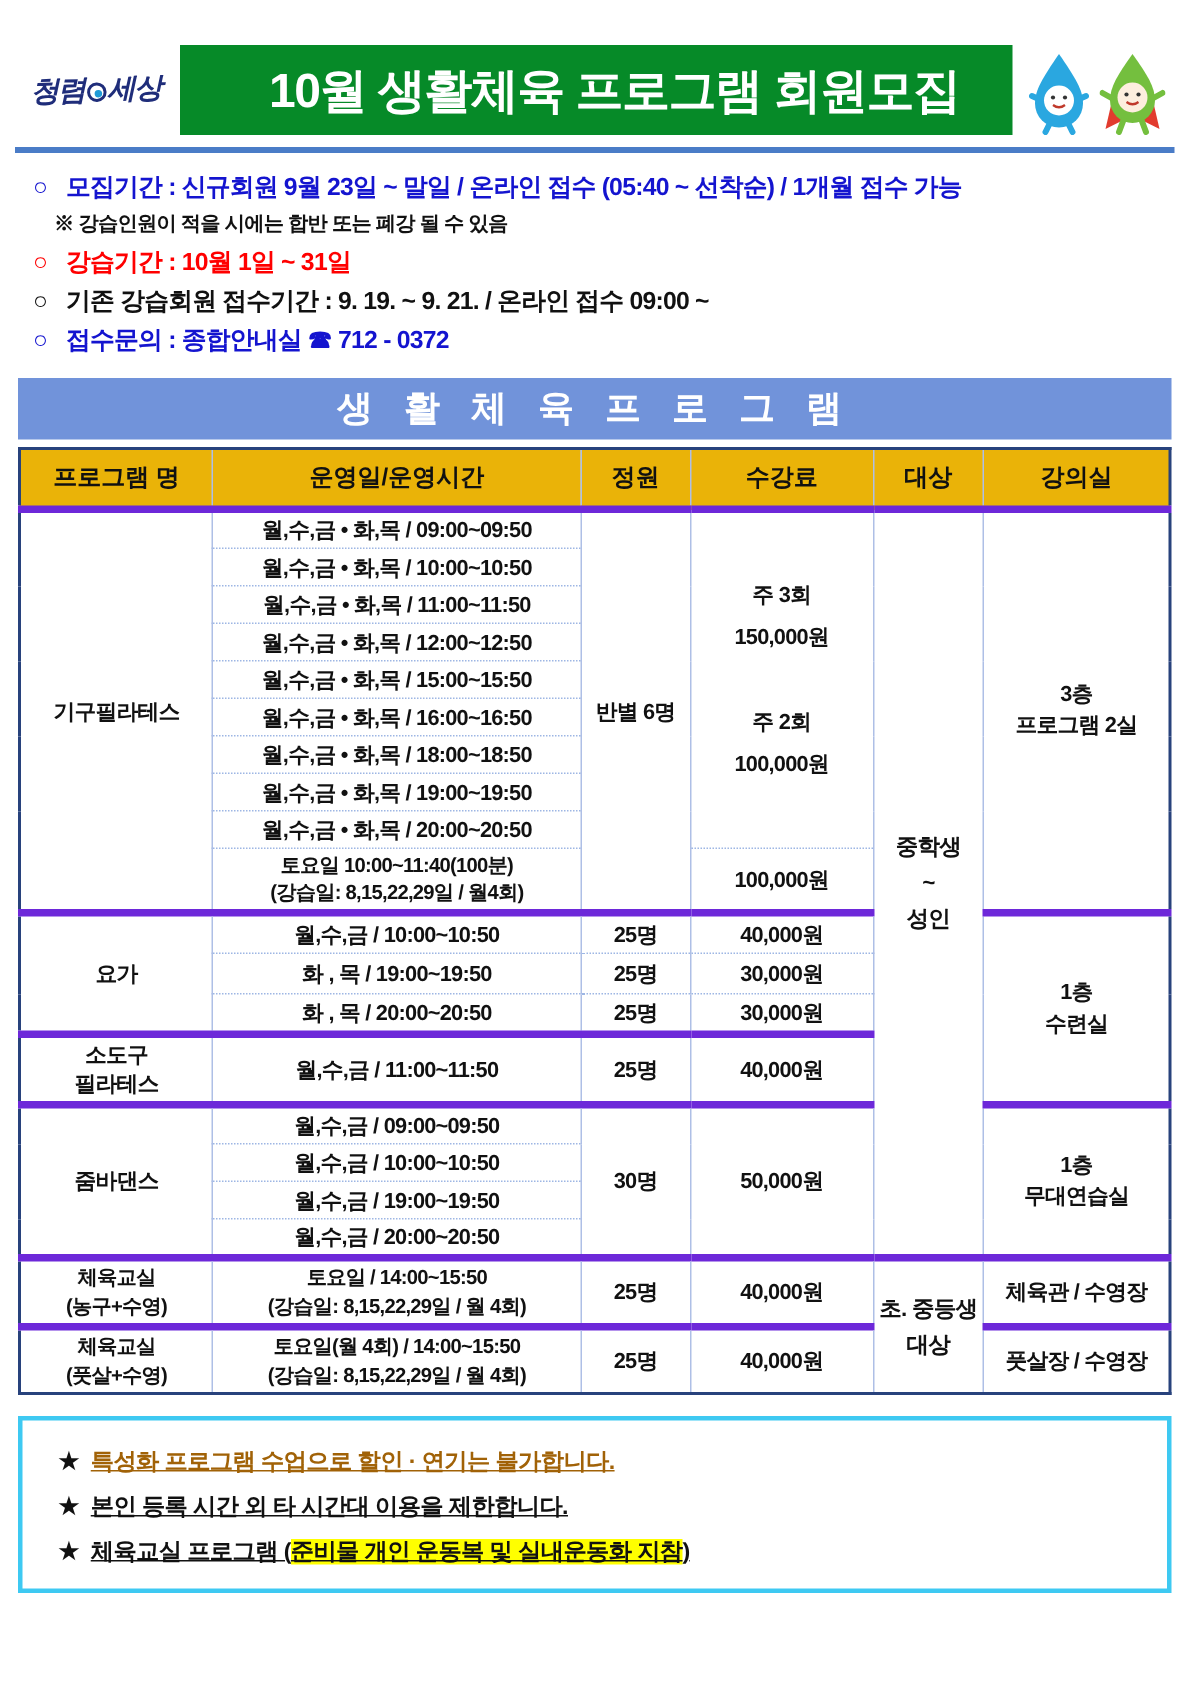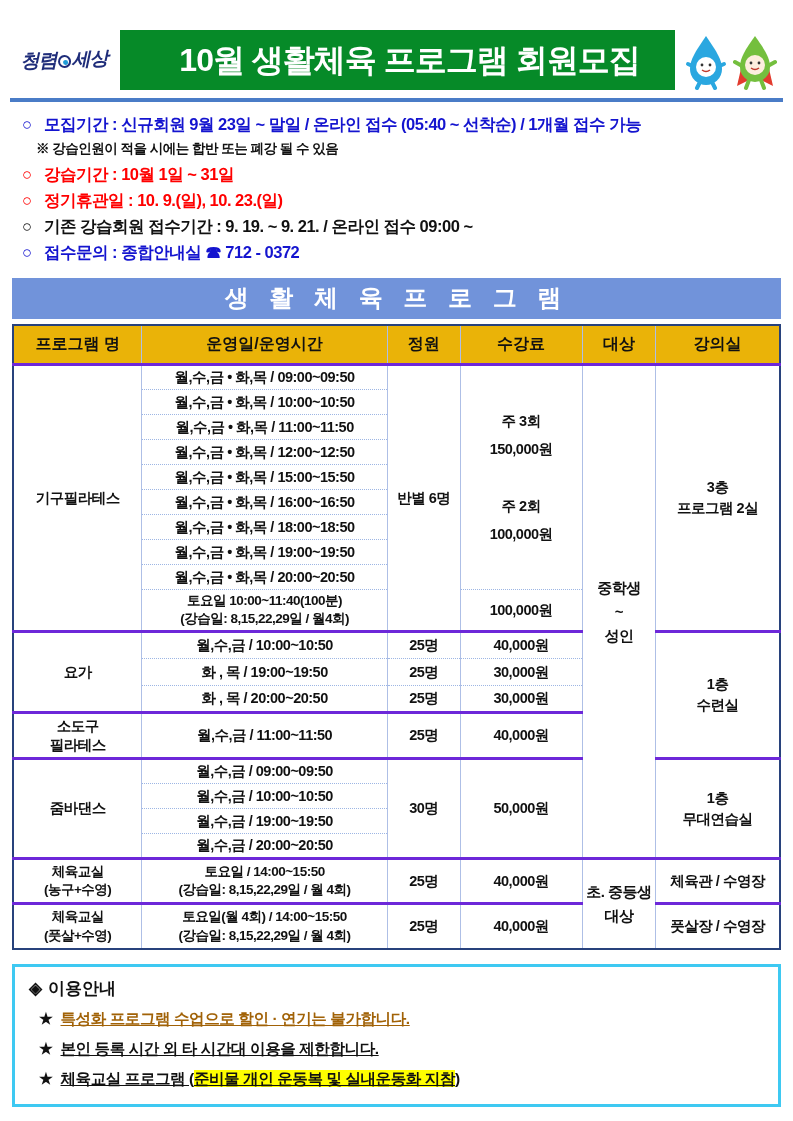--- a/index.html
+++ b/index.html
@@ -33,21 +33,21 @@
   .section-banner { margin:8px 12px 5px 12px; background:#7193da; color:#fff; text-align:center;
     font-size:24px; letter-spacing:7px; padding:4px 0 5px 0; white-space:nowrap; }
   
   table.prog { width:769px; margin:0 12px; border-collapse:collapse; border:2.5px solid #28427c;
     font-size:14.5px; table-layout:fixed; }
   .prog th { border-bottom:2.5px solid #7a97cf; border-left:1px solid #aebfe6; border-right:1px solid #aebfe6;
     padding:8px 2px; font-size:16px; background:#eab308; }
   .prog td { border-left:1px solid #aebfe6; border-right:1px solid #aebfe6;
     border-top:1px dotted #9db6e4; text-align:center; vertical-align:middle;
     padding:2px 2px; letter-spacing:-0.5px; }
-  .prog tr.grp td { border-top:3px solid #6d28d9; }
+  .prog tr.grp td { border-top:5px solid #6d28d9; }
   .prog td.time { height:25px; }
   .prog td.h27 { height:27px; }
   .pre { white-space:pre-line; }
   .small { font-size:13.5px; line-height:1.35; }
   .feeTall { line-height:1.95; vertical-align:middle; }
   .target { font-size:15px; line-height:1.6; }
   .room { line-height:1.45; }
   .classRow td { height:45px; }
   
   .usage-box { margin:14px 12px 0 12px; border:3px solid #3ec9f2; padding:8px 16px 14px 14px; }
@@ -88,21 +88,20 @@
       <path d="M16 46 l-3 8 M28 46 l3 8" stroke="#74bf3e" stroke-width="4" stroke-linecap="round"></path>
     </svg>
   </div>
 </div>
 <div class="blue-rule"></div>
 
 <div class="bullets">
   <div class="bline b-blue"><span class="mark">○</span><span>모집기간 : 신규회원 9월 23일 ~ 말일 / 온라인 접수 (05:40 ~ 선착순) / 1개월 접수 가능</span></div>
   <div class="bline b-sub"><span>※</span> <span>강습인원이 적을 시에는 합반 또는 폐강 될 수 있음</span></div>
   <div class="bline b-red"><span class="mark">○</span><span>강습기간 : 10월 1일 ~ 31일</span></div>
-  <div class="bline b-red"><span class="mark">○</span><span>정기휴관일 : 10. 9.(일), 10. 23.(일)</span></div>
   <div class="bline b-black"><span class="mark">○</span><span>기존 강습회원 접수기간 :  9. 19. ~ 9. 21. / 온라인 접수 09:00 ~</span></div>
   <div class="bline b-blue"><span class="mark">○</span><span>접수문의 : 종합안내실 ☎ 712 - 0372</span></div>
 </div>
 
 <div class="section-banner">생 활 체 육 프 로 그 램</div>
 
 <table class="prog">
   <colgroup>
     <col style="width:16.8%">
       <col style="width:32%">
@@ -229,17 +228,16 @@
       <td class="pre small">토요일(월 4회) / 14:00~15:50
 (강습일: 8,15,22,29일 / 월 4회)</td>
       <td>25명</td>
       <td>40,000원</td>
       <td>풋살장 / 수영장</td>
     </tr>
   </tbody>
 </table>
 
 <div class="usage-box">
-  <div class="usage-title"><span class="dia">◈</span><span>이용안내</span></div>
   <div class="uline u-blue"><span class="star">★</span><span class="txt">특성화 프로그램 수업으로 할인 · 연기는 불가합니다.</span></div>
   <div class="uline"><span class="star">★</span><span class="txt">본인 등록 시간 외 타 시간대 이용을 제한합니다.</span></div>
   <div class="uline"><span class="star">★</span><span class="txt"><span>체육교실 프로그램 (</span><span class="hl">준비물 개인 운동복 및 실내운동화 지참</span><span>)</span></span></div>
 </div>
 
 </body></html>

